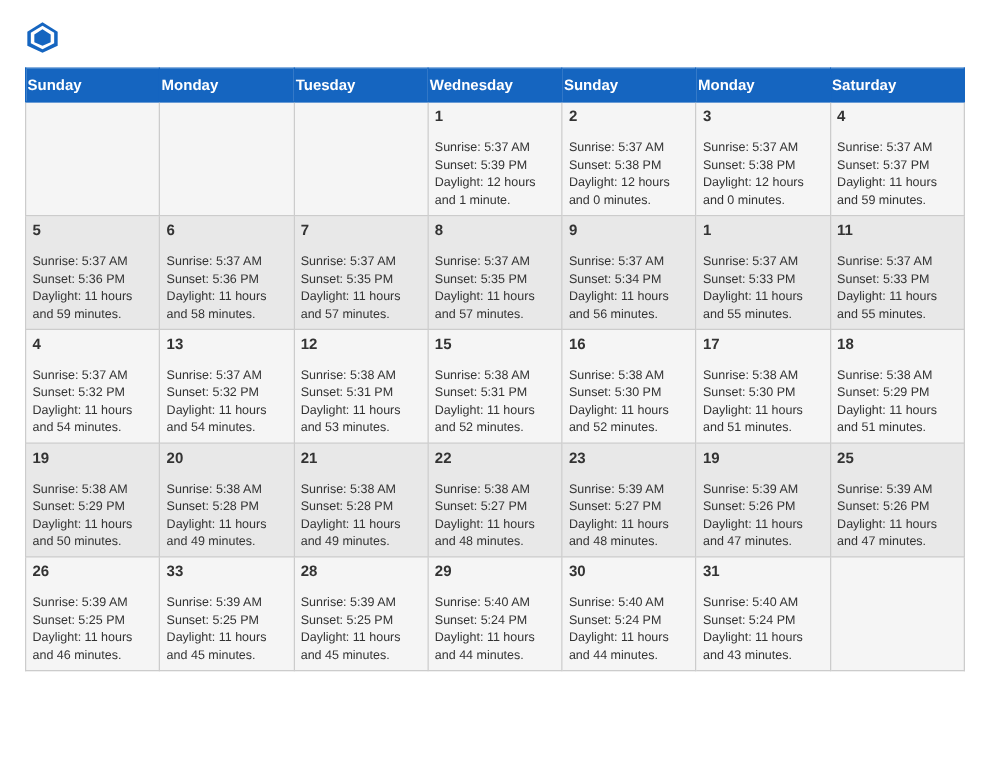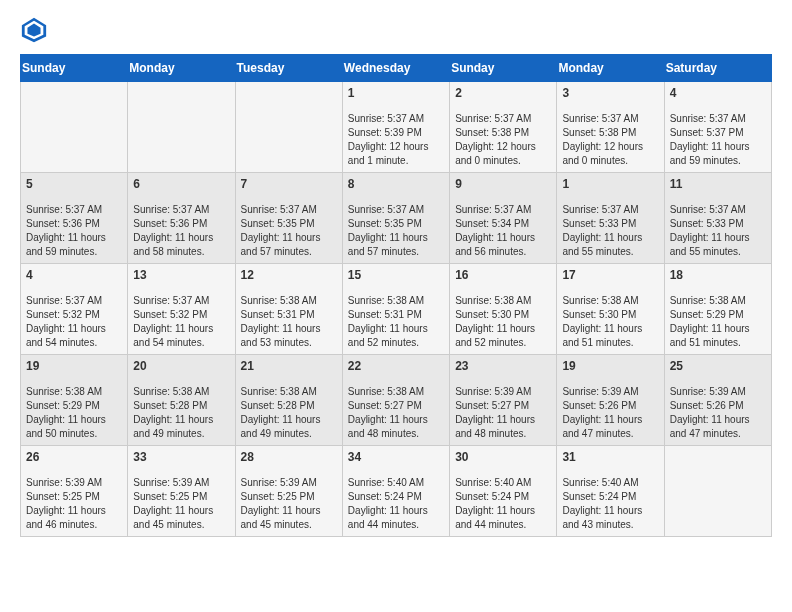--- a/index.html
+++ b/index.html
@@ -239,21 +239,21 @@
         </td>
         <td>
           <span class="day-num">33</span>
           <div class="day-info">Sunrise: 5:39 AM<br>Sunset: 5:25 PM<br>Daylight: 11 hours and 45 minutes.</div>
         </td>
         <td>
           <span class="day-num">28</span>
           <div class="day-info">Sunrise: 5:39 AM<br>Sunset: 5:25 PM<br>Daylight: 11 hours and 45 minutes.</div>
         </td>
         <td>
-          <span class="day-num">34</span>
+          <span class="day-num">29</span>
           <div class="day-info">Sunrise: 5:40 AM<br>Sunset: 5:24 PM<br>Daylight: 11 hours and 44 minutes.</div>
         </td>
         <td>
           <span class="day-num">30</span>
           <div class="day-info">Sunrise: 5:40 AM<br>Sunset: 5:24 PM<br>Daylight: 11 hours and 44 minutes.</div>
         </td>
         <td>
           <span class="day-num">31</span>
           <div class="day-info">Sunrise: 5:40 AM<br>Sunset: 5:24 PM<br>Daylight: 11 hours and 43 minutes.</div>
         </td>

